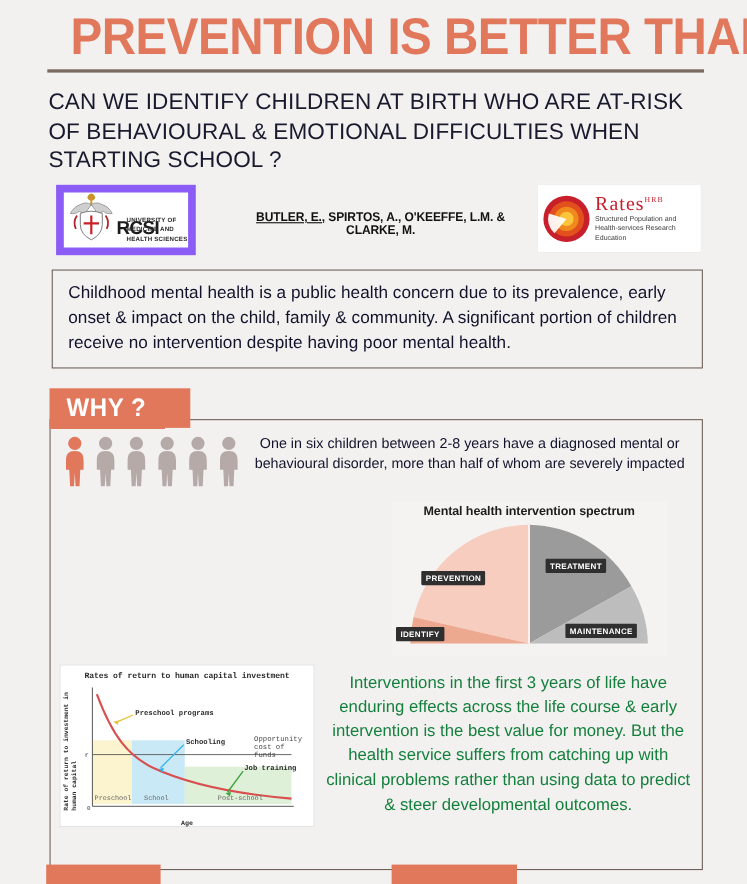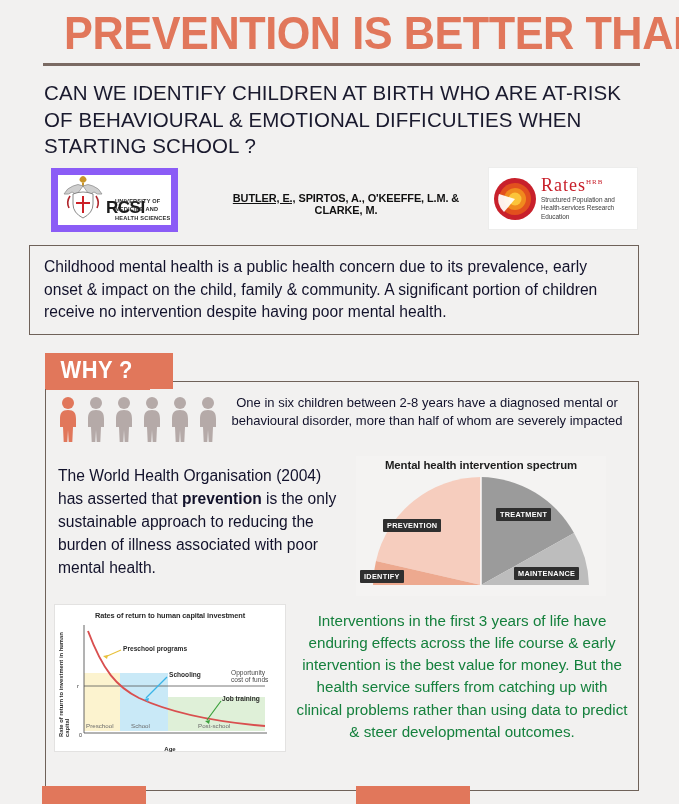--- a/index.html
+++ b/index.html
@@ -88,21 +88,21 @@
   .box{
     border:1px solid #6f6259;background:#f2f1f0;box-sizing:border-box;
   }
   .body-text{
     font-family:"Liberation Sans",sans-serif;
     color:#12122b;
   }
 
   
   .intro-box{
-    margin:8px 40px 0 29px;padding:10px 12px 10px 14px;
+    margin:8px 40px 0 47px;padding:10px 12px 10px 14px;
     font-size:15.6px;line-height:1.45;letter-spacing:0.05px;
   }
 
   
   .why-section{position:relative;margin-top:18px;}
   .why-tab{
     position:absolute;left:45px;top:0;width:128px;height:36px;
     background:#e1775b;
     display:flex;align-items:center;
   }
@@ -149,21 +149,21 @@
   .spectrum-svg{display:block;margin:2px auto 0 auto;}
   .seg-label{
     position:absolute;background:#2f2f2f;color:#fff;font-weight:bold;
     font-size:7.3px;letter-spacing:0.3px;padding:2px 4px 2px 4px;
     border-radius:1px;white-space:nowrap;
   }
 
   
   .heckman{
     position:absolute;left:8px;top:222px;width:232px;height:148px;
-    background:#ffffff;border:1px solid #e3e2e1;box-sizing:border-box;
+    background:#ffffff;border:1px solid #e3e2e1;box-sizing:border-box;font-family:Liberation Mono, monospace;
   }
   .heckman-title{
     text-align:center;font-weight:bold;font-size:7.4px;color:#2b2b2b;
     padding-top:6px;letter-spacing:-0.1px;
   }
   .hk-ylab{
     position:absolute;left:4px;top:22px;height:110px;width:10px;
     writing-mode:vertical-rl;transform:rotate(180deg);
     font-size:5.8px;font-weight:bold;color:#2b2b2b;
     display:flex;align-items:center;justify-content:center;
@@ -278,23 +278,20 @@
           <path d="M12,14 c-6,0 -8,3 -8,9 l0,8 l3,0 l0.7,15 l3.6,0 l0.7,-12 l0.7,12 l3.6,0 l0.7,-15 l3,0 l0,-8 c0,-6 -2,-9 -8,-9z" fill="#b5aaa8"></path>
         </svg>
         <svg class="person" viewBox="0 0 24 47">
           <circle cx="12" cy="7" r="6" fill="#b5aaa8"></circle>
           <path d="M12,14 c-6,0 -8,3 -8,9 l0,8 l3,0 l0.7,15 l3.6,0 l0.7,-12 l0.7,12 l3.6,0 l0.7,-15 l3,0 l0,-8 c0,-6 -2,-9 -8,-9z" fill="#b5aaa8"></path>
         </svg>
       </div>
 
       <div class="stat-text">One in six children between 2-8 years have a diagnosed mental or behavioural disorder, more than half of whom are severely impacted</div>
 
-      <div class="who-text">
-        <span>The World Health Organisation (2004) has asserted that </span><b>prevention</b><span> is the only sustainable approach to reducing the burden of illness associated with poor mental health.</span>
-      </div>
 
       <div class="spectrum">
         <div class="spectrum-title">Mental health intervention spectrum</div>
         <svg class="spectrum-svg" width="244" height="118" viewBox="0 0 244 118">
 
           <path d="M122,112 L122,4 A108,108 0 0 0 17,88 Z" fill="#f6cdbe"></path>
 
           <path d="M122,112 L17,88 A108,108 0 0 0 14,112 Z" fill="#eda98f"></path>
 
           <path d="M122,112 L122,4 A108,108 0 0 1 215,60 Z" fill="#9b9b9b"></path>

